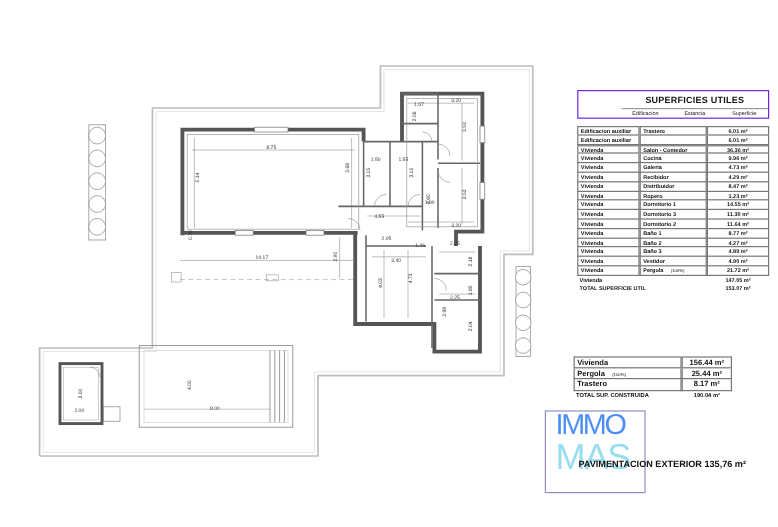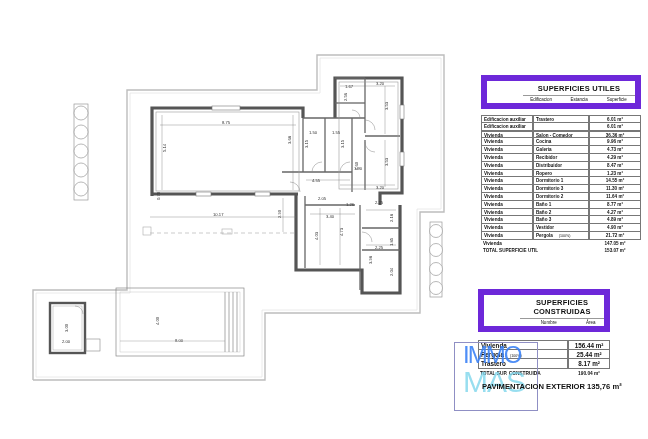--- a/index.html
+++ b/index.html
@@ -1,19 +1,19 @@
 <!DOCTYPE html>
 <html><head>
 <meta charset="utf-8">
 <style>
   html,body{margin:0;padding:0;background:#fff;}
   body{width:648px;height:439px;position:relative;overflow:hidden;font-family:"Liberation Sans",sans-serif;}
   #plan{position:absolute;left:0;top:0;}
   .tbl{position:absolute;font-family:"Liberation Sans",sans-serif;color:#111;}
-  .hdr{border:6px solid #6d28d9;text-align:center;padding-left:36px;}
+  .hdr{border:1px solid #6d28d9;text-align:center;padding-left:36px;}
   .hdr .title{font-weight:bold;font-size:7.5px;letter-spacing:0.2px;padding:3px 0 2px 0;border-bottom:1px solid #999;}
   .hdr .cols{display:flex;font-size:4.5px;}
   .hdr .cols span{padding:1px 0;text-align:center;}
   .rows{margin-top:6px;}
   .row{display:flex;font-size:4.6px;font-weight:bold;height:7.8px;line-height:7.8px;}
   .row.bordered span{border:1px solid #777;border-top:none;}
   .row.bordered.first span{border-top:1px solid #777;}
   .row span{padding-left:2px;box-sizing:border-box;overflow:hidden;white-space:nowrap;}
   .row span.val{text-align:center;padding-left:0;}
   .row .note{font-weight:normal;font-size:3.6px;margin-left:4px;}
@@ -281,27 +281,20 @@
     <span style="width:108px">Vivienda</span>
     <span class="val" style="width:52px">147.05 m²</span>
   </div>
   <div class="row plain">
     <span style="width:108px">TOTAL SUPERFICIE UTIL</span>
     <span class="val" style="width:52px">153.07 m²</span>
   </div>
 </div>
 
 <div class="tbl" style="left:478px;top:289px;width:132px;">
-  <div class="hdr">
-    <div class="title">SUPERFICIES CONSTRUIDAS</div>
-    <div class="cols">
-      <span style="width:90px">Nombre</span>
-      <span style="width:42px">Área</span>
-    </div>
-  </div>
   <div style="margin-top:8px" id="construidas-rows">
       <div class="crow bordered first">
         <span style="width: 90px;"><span style="border: none; padding: 0px;">Vivienda</span></span>
         <span class="val" style="width: 42px;">156.44 m²</span>
       </div>
       <div class="crow bordered">
         <span style="width: 90px;"><span style="border: none; padding: 0px;">Pergola</span><span class="note" style="border: none;">(100%)</span></span>
         <span class="val" style="width: 42px;">25.44 m²</span>
       </div>
       <div class="crow bordered">

